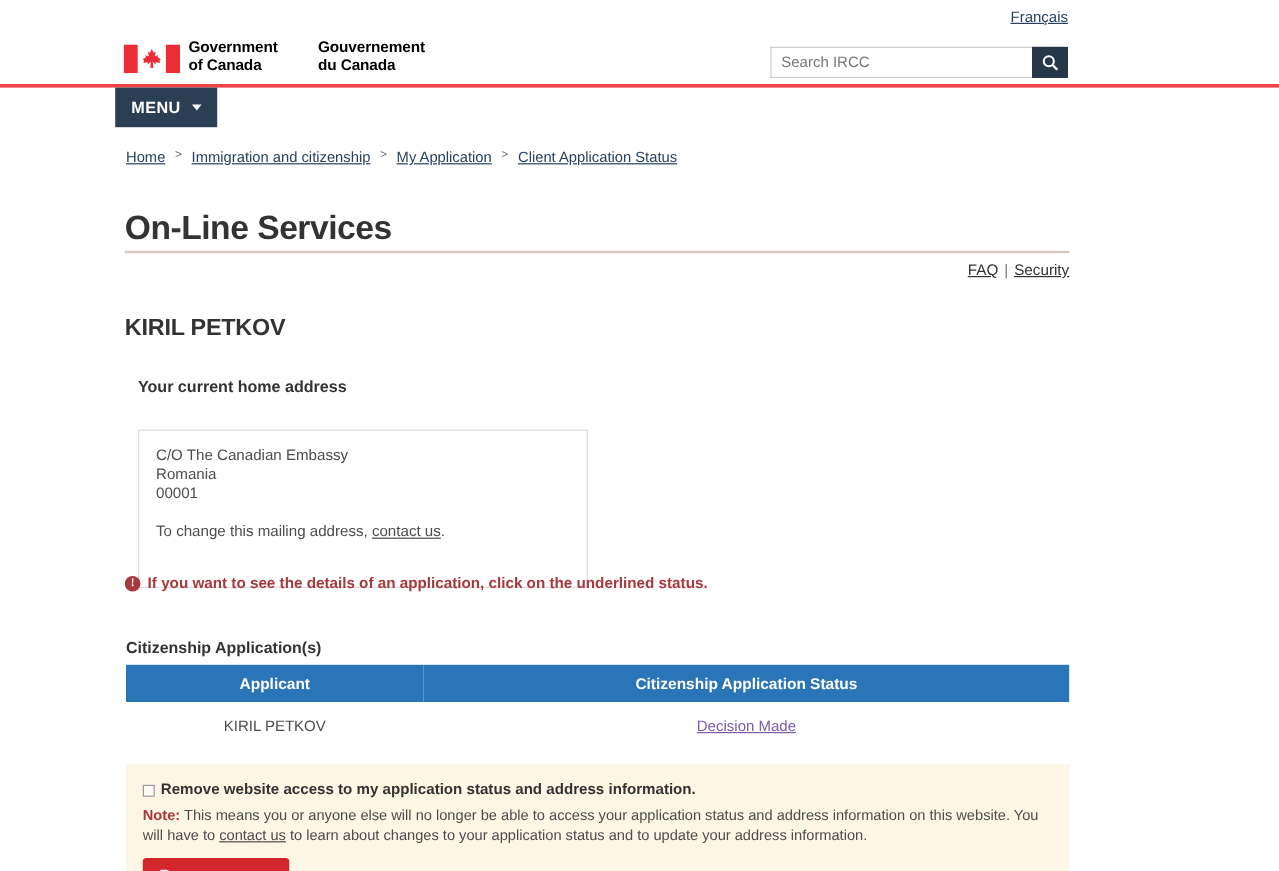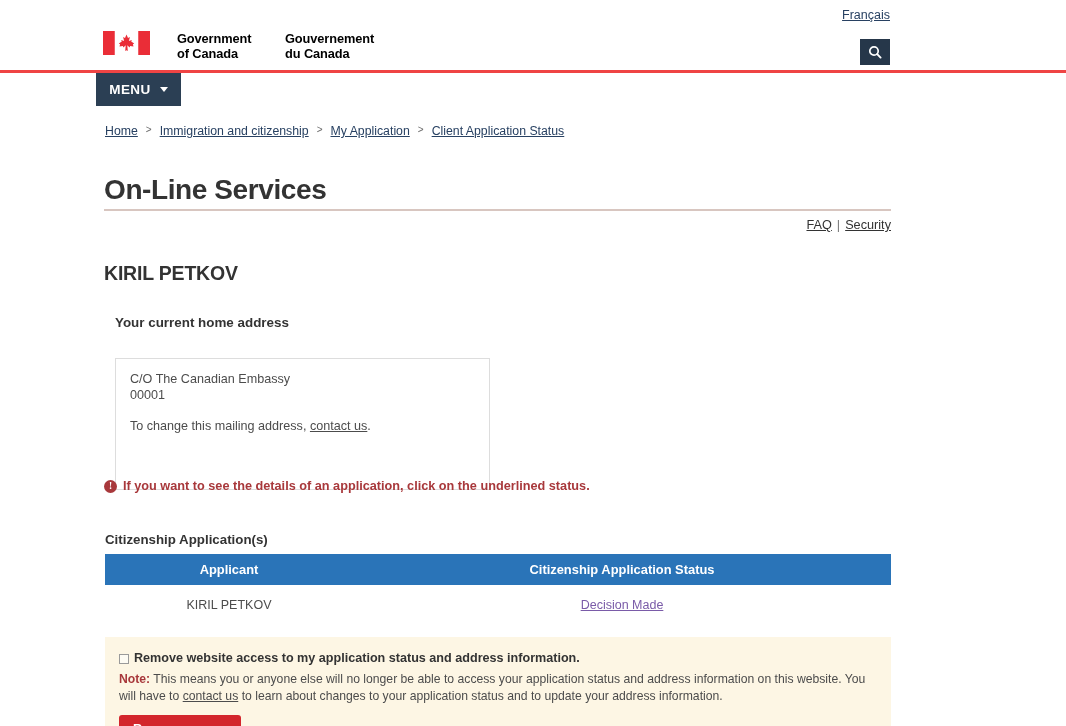--- a/index.html
+++ b/index.html
@@ -28,22 +28,22 @@
   .lang-link {
     font-size: 12.5px;
     color: #284162;
     text-decoration: underline;
     cursor: pointer;
   }
   .brand {
     position: absolute;
     left: 103px; top: 31px;
     display: flex;
-    align-items: flex-start;
-    gap: 27px;
+    align-items: flex-end;
+    gap: 7px;
   }
   .flag {
     width: 47px; height: 24px;
     display: block;
   }
   .brand-text {
     font-size: 12.8px;
     line-height: 15px;
     color: #000000;
     font-weight: 700;
@@ -355,20 +355,21 @@
         <span>of Canada</span>
       </div>
       <div>
         <span>Gouvernement</span>
         <span>du Canada</span>
       </div>
     </div>
   </div>
 
   <div class="search-wrap">
+    <input class="search-input" type="text" placeholder="Search IRCC" style="">
     <button class="search-btn">
       <svg width="14" height="14" viewBox="0 0 14 14">
         <circle cx="6" cy="6" r="4.2" fill="none" stroke="#ffffff" stroke-width="1.7"></circle>
         <line x1="9.2" y1="9.2" x2="12.6" y2="12.6" stroke="#ffffff" stroke-width="1.9" stroke-linecap="round"></line>
       </svg>
     </button>
   </div>
 </div>
 
 <div class="menu-bar">
@@ -396,20 +397,21 @@
   <div class="util-links">
     <a>FAQ</a><span class="util-sep">|</span><a>Security</a>
   </div>
 
   <h2 class="client-name">KIRIL PETKOV</h2>
 
   <div class="addr-label">Your current home address</div>
   <div class="addr-box">
     <div class="addr-lines">
       <div>C/O The Canadian Embassy</div>
+      <div>Romania</div>
       <div>00001</div>
     </div>
     <div class="addr-change"><span>To change this mailing address, </span><a>contact us</a><span>.</span></div>
   </div>
 
   <div class="alert-row">
     <span class="alert-icon">!</span>
     <span class="alert-text">If you want to see the details of an application, click on the underlined status.</span>
   </div>
 

